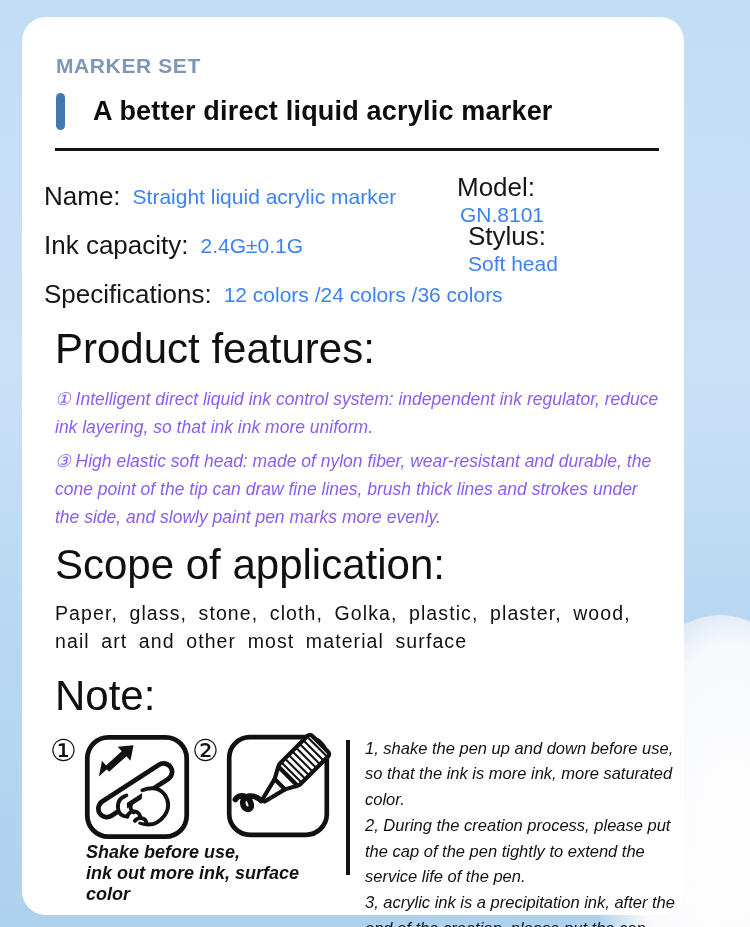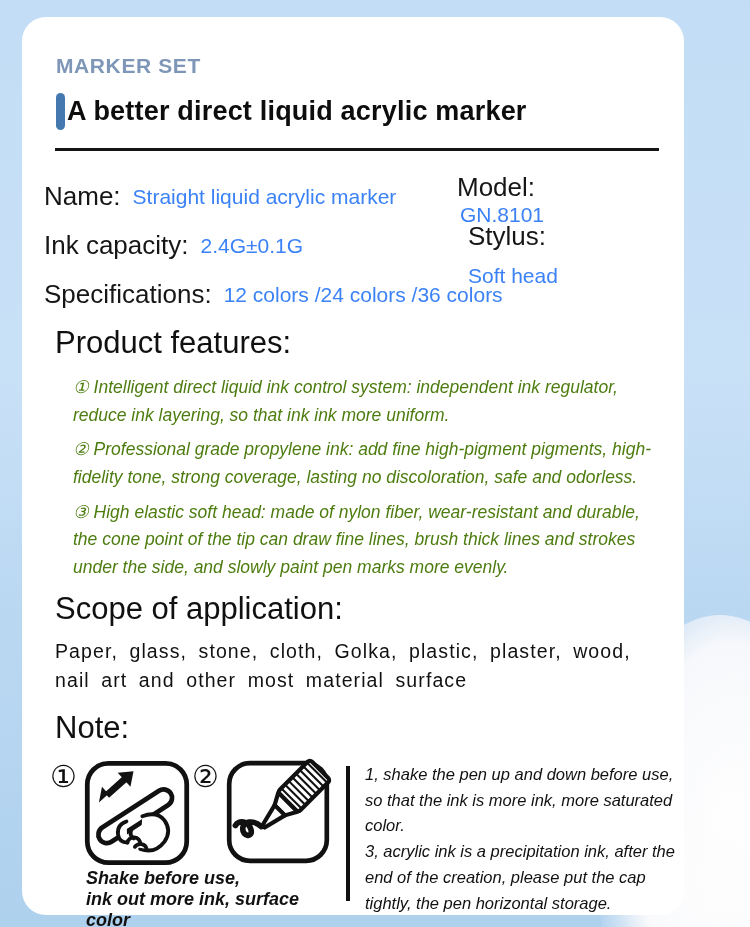--- a/index.html
+++ b/index.html
@@ -21,30 +21,30 @@
   .card{
     position:absolute;left:22px;top:17px;width:662px;height:898px;
     background:#ffffff;border-radius:24px;
   }
   .eyebrow{
     color:#7e97b8;font-weight:bold;font-size:21px;letter-spacing:.6px;
     margin:37px 0 0 34px;
   }
   .title-row{display:flex;align-items:center;margin:15px 0 0 34px;}
   .accent-bar{width:9px;height:37px;background:#4478ae;border-radius:5px;flex:0 0 auto;}
-  .title{font-size:27px;font-weight:bold;color:#0d0d0d;margin-left:2px;letter-spacing:.2px;}
+  .title{font-size:27px;font-weight:bold;color:#0d0d0d;margin-left:28px;letter-spacing:.2px;}
   .rule{height:3px;background:#151515;margin:18px 25px 0 33px;}
   .kv-section{margin:21px 0 0 22px;}
   .kv-row{position:relative;height:49px;display:flex;align-items:center;}
   .kv-label{font-size:26px;color:#161616;}
   .kv-value{font-size:21px;color:#3b82f6;margin-left:12px;white-space:nowrap;}
   .kv-right{position:absolute;left:404px;top:0;height:100%;display:flex;align-items:center;flex-direction:column;}
-  .section-heading{font-size:31px;color:#101010;font-weight:400;margin:6px 0 0 33px;}
+  .section-heading{font-size:42px;color:#101010;font-weight:400;margin:6px 0 0 33px;}
   .features-list{margin:13px 22px 0 33px;}
-  .feature{font-style:italic;font-size:17.5px;color:#4d7c0f;line-height:1.58;margin-bottom:7px;margin-left:18px;}
+  .feature{font-style:italic;font-size:17.5px;color:#8b5cf6;line-height:1.58;margin-bottom:7px;}
   .scope-heading{margin-top:10px;}
   .scope-text{
     font-size:19.5px;color:#111;letter-spacing:1.1px;word-spacing:5px;
     line-height:1.45;margin:10px 34px 0 33px;
   }
   .note-heading{margin-top:16px;}
   .note-body{display:flex;margin:10px 0 0 24px;}
   .note-icons{width:300px;position:relative;height:150px;flex:0 0 auto;}
   .circ-num{position:absolute;font-size:30px;color:#111;line-height:1;}
   .circ-num.n1{left:4px;top:6px;}
@@ -85,35 +85,34 @@
       <span class="kv-label">Name:</span>
       <span class="kv-value">Straight liquid acrylic marker</span>
       <span class="kv-right">
         <span class="kv-label">Model:</span>
         <span class="kv-value">GN.8101</span>
       </span>
     </div>
     <div class="kv-row">
       <span class="kv-label">Ink capacity:</span>
       <span class="kv-value">2.4G±0.1G</span>
-      <span class="kv-right" style="left:412px;gap:12px;">
+      <span class="kv-right" style="left:412px;">
         <span class="kv-label">Stylus:</span>
         <span class="kv-value">Soft head</span>
       </span>
     </div>
     <div class="kv-row">
       <span class="kv-label">Specifications:</span>
       <span class="kv-value">12 colors /24 colors /36 colors</span>
     </div>
   </div>
 
   <div class="section-heading">Product features:</div>
   <div class="features-list">
     <div class="feature">① Intelligent direct liquid ink control system: independent ink regulator, reduce ink layering, so that ink ink more uniform.</div>
-    <div class="feature">② Professional grade propylene ink: add fine high-pigment pigments, high-fidelity tone, strong coverage, lasting no discoloration, safe and odorless.</div>
     <div class="feature">③ High elastic soft head: made of nylon fiber, wear-resistant and durable, the cone point of the tip can draw fine lines, brush thick lines and strokes under the side, and slowly paint pen marks more evenly.</div>
   </div>
 
   <div class="section-heading scope-heading">Scope of application:</div>
   <div class="scope-text">Paper, glass, stone, cloth, Golka, plastic, plaster, wood, nail art and other most material surface</div>
 
   <div class="section-heading note-heading">Note:</div>
 
   <div class="note-body">
     <div class="note-icons">
@@ -161,17 +160,18 @@
         </svg>
       </div>
       <div class="note-caption">
         <div>Shake before use,</div>
         <div>ink out more ink, surface color</div>
       </div>
     </div>
     <div class="note-divider"></div>
     <div class="note-tips">
       <div>1, shake the pen up and down before use, so that the ink is more ink, more saturated color.</div>
+      <div>2, During the creation process, please put the cap of the pen tightly to extend the service life of the pen.</div>
       <div>3, acrylic ink is a precipitation ink, after the end of the creation, please put the cap tightly, the pen horizontal storage.</div>
     </div>
   </div>
 
 </div>
 
 </body></html>

